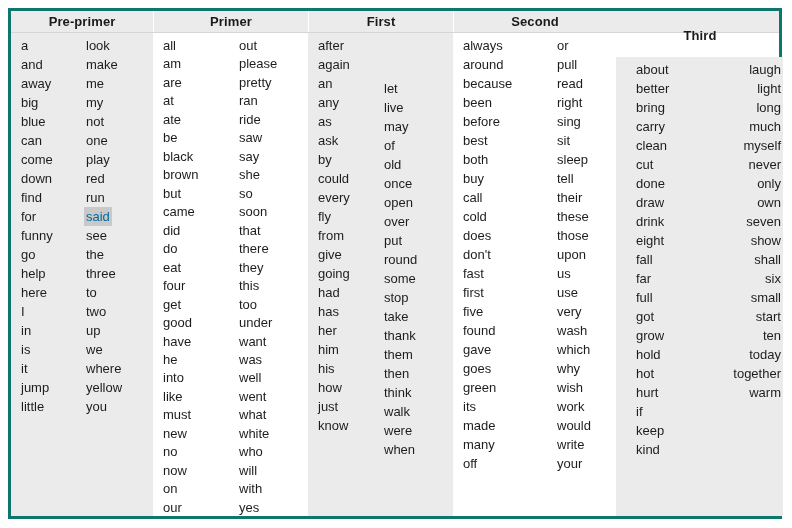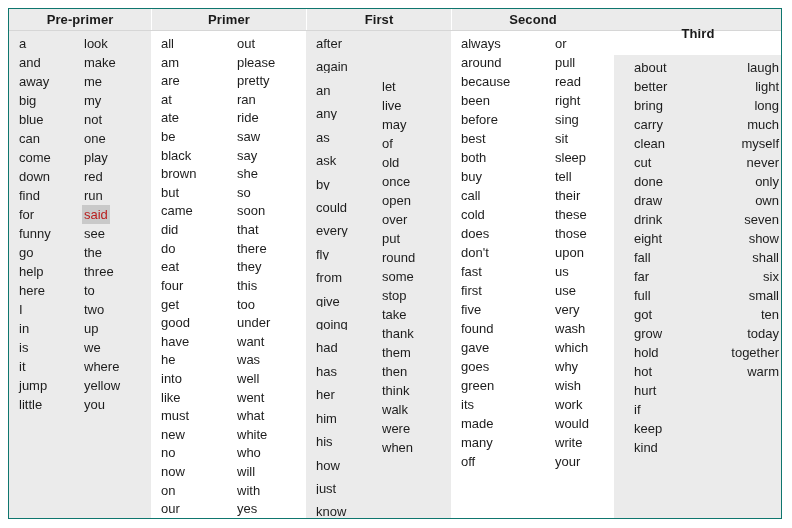--- a/index.html
+++ b/index.html
@@ -11,21 +11,21 @@
     font-family: "Liberation Sans", sans-serif;
     overflow: hidden;
   }
 
   #wordwall {
     position: absolute;
     left: 8px;
     top: 8px;
     width: 774px;
     height: 511px;
-    border: 1px solid #0f766e;
+    border: 3px solid #0f766e;
     box-sizing: border-box;
     display: flex;
     flex-direction: column;
     background: #ffffff;
   }
 
   .header-row {
     display: flex;
     height: 21px;
     flex: 0 0 21px;
@@ -79,38 +79,38 @@
     overflow: hidden;
   }
 
   .word > span {
     display: inline-block;
     padding: 0 2px;
   }
 
   .word.highlight > span {
     background: #c9c9c9;
-    color: #b91c1c;
+    color: #0369a1;
   }
 
   
   .g0 { flex: 0 0 142px; }
   .g1 { flex: 0 0 155px; }
   .g2 { flex: 0 0 145px; }
   .g3 { flex: 0 0 163px; }
   .g4 { flex: 0 0 167px; margin-top: 24px; }
 
   
   .g0 .sc0 { flex: 0 0 67px; padding-left: 8px; }
   .g0 .sc1 { flex: 1 1 auto;  padding-left: 6px; }
 
   .g1 .sc0 { flex: 0 0 78px; padding-left: 8px; }
   .g1 .sc1 { flex: 1 1 auto;  padding-left: 6px; }
 
-  .g2 .sc0 { flex: 0 0 68px; padding-left: 8px; gap: 8px; }
+  .g2 .sc0 { flex: 0 0 68px; padding-left: 8px; }
   .g2 .sc1 { flex: 1 1 auto;  padding-left: 6px; margin-top: 43px; }
 
   .g3 .sc0 { flex: 0 0 96px; padding-left: 8px; text-decoration: underline; }
   .g3 .sc1 { flex: 1 1 auto;  padding-left: 6px; }
 
   .g4 .sc0 { flex: 0 0 72px; padding-left: 18px; }
   .g4 .sc1 { flex: 1 1 auto;  padding-left: 6px; align-items: flex-end; }
 </style>
 </head>
 <body>
@@ -358,20 +358,21 @@
           <div class="word"><span>much</span></div>
           <div class="word"><span>myself</span></div>
           <div class="word"><span>never</span></div>
           <div class="word"><span>only</span></div>
           <div class="word"><span>own</span></div>
           <div class="word"><span>seven</span></div>
           <div class="word"><span>show</span></div>
           <div class="word"><span>shall</span></div>
           <div class="word"><span>six</span></div>
           <div class="word"><span>small</span></div>
+          <div class="word"><span>start</span></div>
           <div class="word"><span>ten</span></div>
           <div class="word"><span>today</span></div>
           <div class="word"><span>together</span></div>
           <div class="word"><span>warm</span></div>
         </div>
       </div>
     </div>
 </div>
 
 </body></html>

